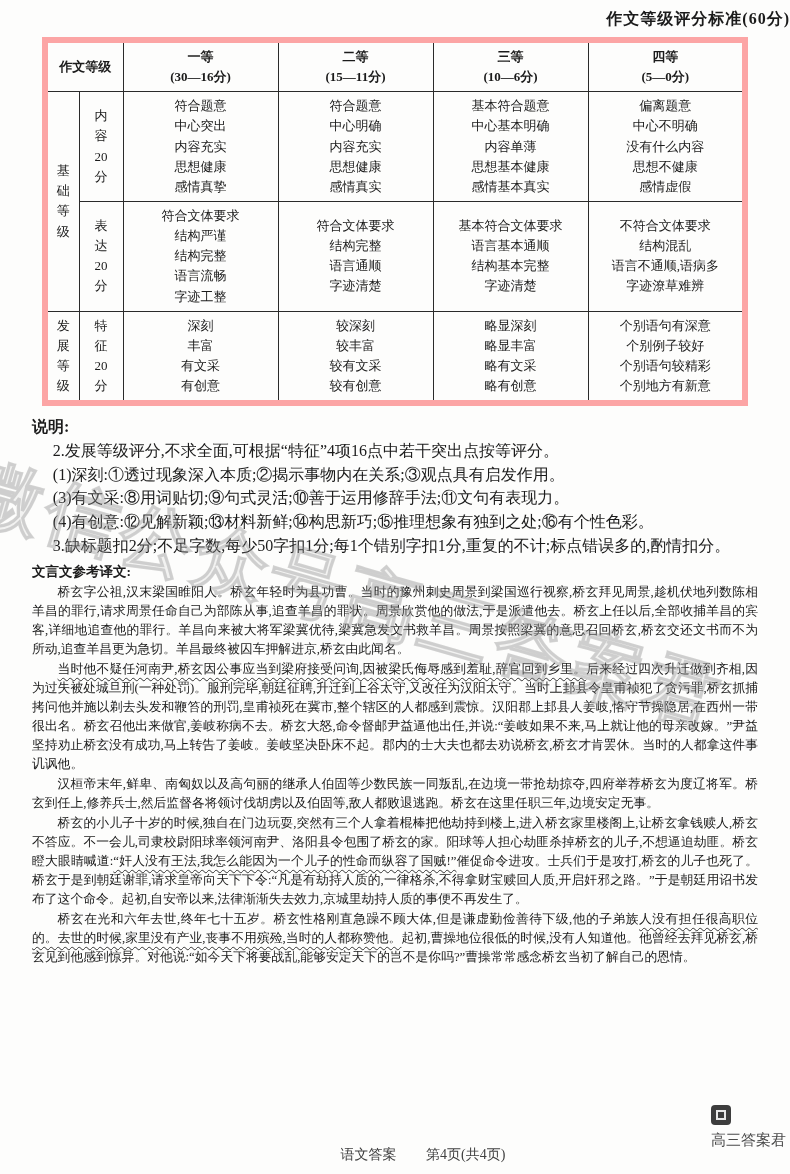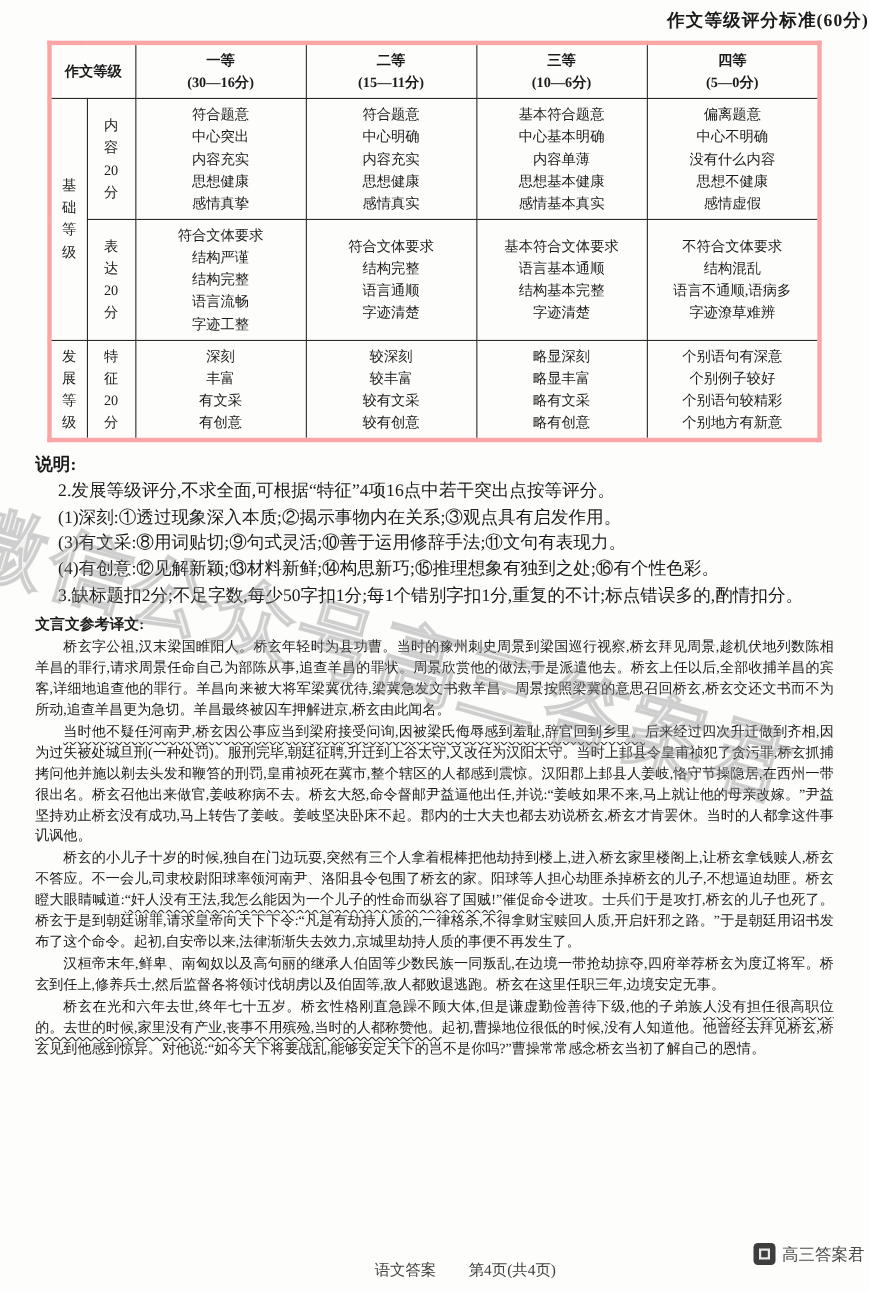--- a/index.html
+++ b/index.html
@@ -18,21 +18,21 @@
     font-size: 16px;
     padding-top: 9px;
     letter-spacing: 1px;
   }
   table.rubric {
     width: 700px;
     margin: 7px auto 0 auto;
     border-collapse: collapse;
     table-layout: fixed;
     font-size: 13px;
-    border: 4px solid #fca5a5;
+    border: 6px solid #fca5a5;
   }
   table.rubric th, table.rubric td {
     border: 1.5px solid #2a2a2a;
     text-align: center;
     vertical-align: middle;
     padding: 4px 2px;
     white-space: pre-line;
     line-height: 1.55;
   }
   table.rubric th { font-weight: bold; }
@@ -91,25 +91,26 @@
     font-size: 14px;
     color: #404040;
     padding-left: 28px;
   }
   .footer .footer-left { margin-right: 26px; }
   .brand {
     position: absolute;
     right: 4px;
     bottom: 24px;
     display: flex;
-    align-items: center;
+    align-items: flex-start;
     gap: 6px;
     font-family: "Liberation Sans", sans-serif;
     font-size: 15px;
     color: #4a4a4a;
+    flex-direction: column;
   }
   .brand-logo {
     width: 20px;
     height: 20px;
     background: #3d3d3d;
     border-radius: 4px;
     position: relative;
   }
   .brand-logo::after {
     content: "";
@@ -239,22 +240,22 @@
     <div class="note-item">(3)有文采:⑧用词贴切;⑨句式灵活;⑩善于运用修辞手法;⑪文句有表现力。</div>
     <div class="note-item">(4)有创意:⑫见解新颖;⑬材料新鲜;⑭构思新巧;⑮推理想象有独到之处;⑯有个性色彩。</div>
     <div class="note-item">3.缺标题扣2分;不足字数,每少50字扣1分;每1个错别字扣1分,重复的不计;标点错误多的,酌情扣分。</div>
   </div>
 
   <div class="trans-heading">文言文参考译文:</div>
 
   <div class="translation">
     <p class="para"><span>桥玄字公祖,汉末梁国睢阳人。桥玄年轻时为县功曹。当时的豫州刺史周景到梁国巡行视察,桥玄拜见周景,趁机伏地列数陈相羊昌的罪行,请求周景任命自己为部陈从事,追查羊昌的罪状。周景欣赏他的做法,于是派遣他去。桥玄上任以后,全部收捕羊昌的宾客,详细地追查他的罪行。羊昌向来被大将军梁冀优待,梁冀急发文书救羊昌。周景按照梁冀的意思召回桥玄,桥玄交还文书而不为所动,追查羊昌更为急切。羊昌最终被囚车押解进京,桥玄由此闻名。</span></p>
     <p class="para"><span class="wavy">当时他不疑任河南尹,桥玄因公事应当到梁府接受问询,因被梁氏侮辱感到羞耻,辞官回到乡里。</span><span>后来经过四次升迁做到齐相,因为过失被处城旦刑(一种处罚)。服刑完毕,朝廷征聘,升迁到上谷太守,又改任为汉阳太守。当时上邽县令皇甫祯犯了贪污罪,桥玄抓捕拷问他并施以剃去头发和鞭笞的刑罚,皇甫祯死在冀市,整个辖区的人都感到震惊。汉阳郡上邽县人姜岐,恪守节操隐居,在西州一带很出名。桥玄召他出来做官,姜岐称病不去。桥玄大怒,命令督邮尹益逼他出任,并说:“姜岐如果不来,马上就让他的母亲改嫁。”尹益坚持劝止桥玄没有成功,马上转告了姜岐。姜岐坚决卧床不起。郡内的士大夫也都去劝说桥玄,桥玄才肯罢休。当时的人都拿这件事讥讽他。</span></p>
+    <p class="para"><span>汉桓帝末年,鲜卑、南匈奴以及高句丽的继承人伯固等少数民族一同叛乱,在边境一带抢劫掠夺,四府举荐桥玄为度辽将军。桥玄到任上,修养兵士,然后监督各将领讨伐胡虏以及伯固等,敌人都败退逃跑。桥玄在这里任职三年,边境安定无事。</span></p>
     <p class="para"><span>桥玄的小儿子十岁的时候,独自在门边玩耍,突然有三个人拿着棍棒把他劫持到楼上,进入桥玄家里楼阁上,让桥玄拿钱赎人,桥玄不答应。不一会儿,司隶校尉阳球率领河南尹、洛阳县令包围了桥玄的家。阳球等人担心劫匪杀掉桥玄的儿子,不想逼迫劫匪。桥玄瞪大眼睛喊道:</span><span class="wavy">“奸人没有王法,我怎么能因为一个儿子的性命而纵容了国贼!”</span><span>催促命令进攻。士兵们于是攻打,桥玄的儿子也死了。桥玄于是到朝廷谢罪,请求皇帝向天下下令:“凡是有劫持人质的,一律格杀,不得拿财宝赎回人质,开启奸邪之路。”于是朝廷用诏书发布了这个命令。起初,自安帝以来,法律渐渐失去效力,京城里劫持人质的事便不再发生了。</span></p>
-    <p class="para"><span>汉桓帝末年,鲜卑、南匈奴以及高句丽的继承人伯固等少数民族一同叛乱,在边境一带抢劫掠夺,四府举荐桥玄为度辽将军。桥玄到任上,修养兵士,然后监督各将领讨伐胡虏以及伯固等,敌人都败退逃跑。桥玄在这里任职三年,边境安定无事。</span></p>
     <p class="para"><span>桥玄在光和六年去世,终年七十五岁。桥玄性格刚直急躁不顾大体,但是谦虚勤俭善待下级,他的子弟族</span><span class="wavy">人没有担任很高职位的。去世的时候,家里没有产业,丧事不用殡殓,当时的人都称赞他。</span><span>起初,曹操地位很低的时候,没有人知道他。他曾经去拜见桥玄,桥玄见到他感到惊异。对他说:“如今天下将要战乱,能够安定天下的岂不是你吗?”曹操常常感念桥玄当初了解自己的恩情。</span></p>
   </div>
 
   <div class="brand">
     <span class="brand-logo"></span>
     <span>高三答案君</span>
   </div>
 
   <div class="footer">
     <span class="footer-left">语文答案</span>

